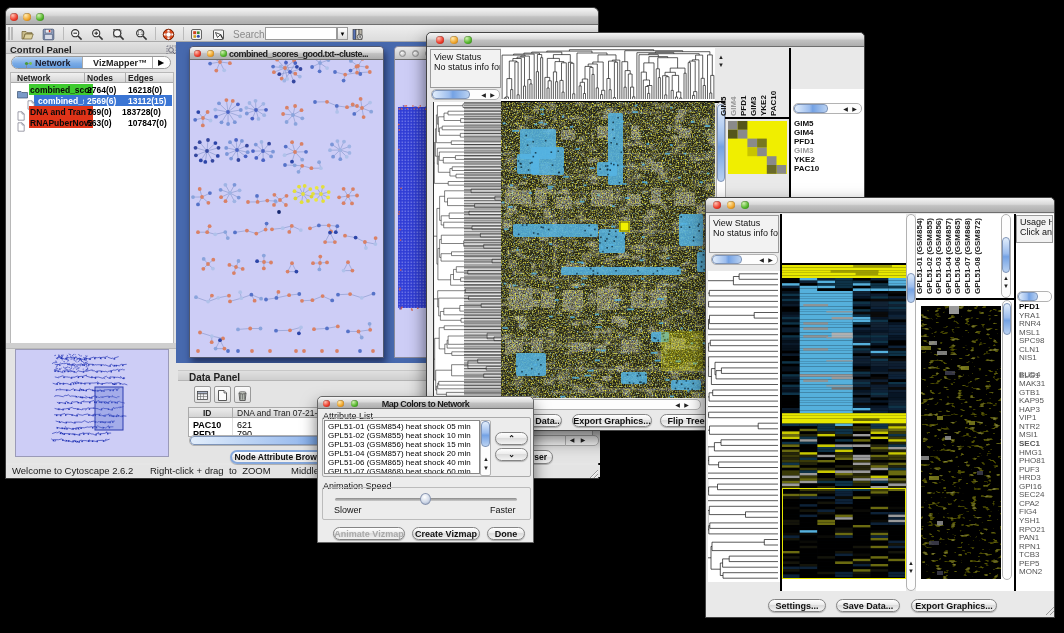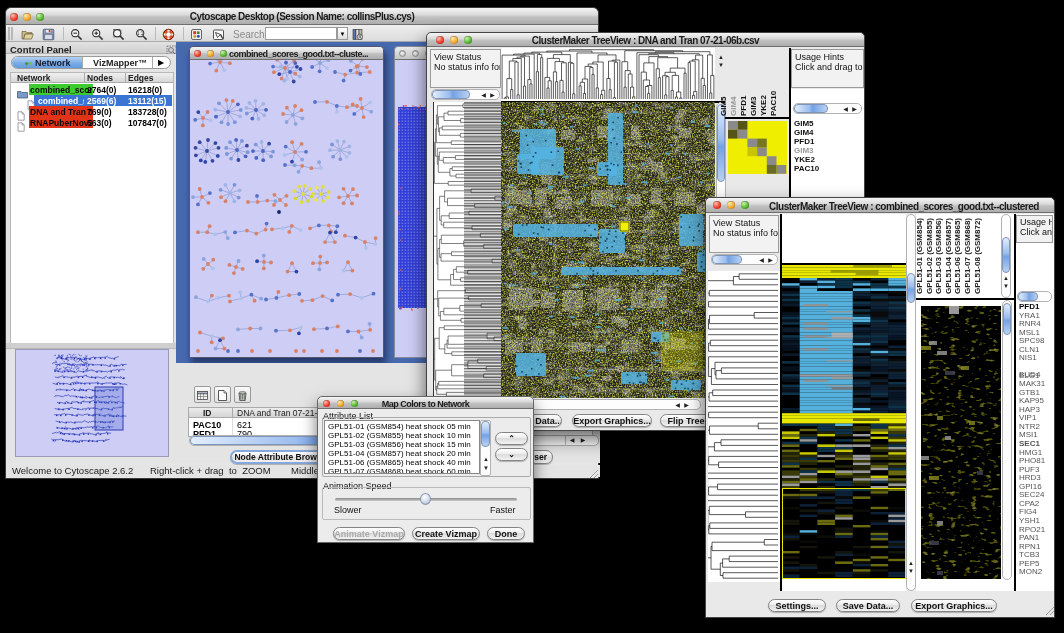--- a/index.html
+++ b/index.html
@@ -22,21 +22,20 @@
 .blk{position:absolute;background:#000}
 .lbl8{font-size:8px;font-weight:bold;color:#111;line-height:9px}
 .glbl{position:absolute;font-size:8px;font-weight:bold;color:#222;white-space:nowrap;transform:rotate(-90deg);transform-origin:left bottom}
 </style></head><body>
 <div id="desk">
 <div class="abs" style="left:5px;top:7px;width:594px;height:472px;background:#e6e6e6;border:1px solid #3a3a3a;border-radius:6px 6px 0 0;box-shadow:0 10px 22px rgba(0,0,0,.65)">
       <div class="tb abs" style="left:0;top:0;width:100%;height:17px;border-radius:6px 6px 0 0">
         <span class="tl r" style="left:4px;top:5px"></span>
         <span class="tl y" style="left:17px;top:5px"></span>
         <span class="tl g" style="left:30px;top:5px"></span>
-        <div class="ttl" style="top:3px;font-size:10px">Cytoscape Desktop (Session Name: collinsPlus.cys)</div>
       </div>
       <div class="abs" style="left:0;top:17px;width:100%;height:17px;background:linear-gradient(#efefef,#dcdcdc);border-bottom:1px solid #aaa">
         <div class="abs" style="left:2px;top:2px;width:5px;height:13px;border-left:2px solid #b8b8b8;border-right:2px solid #b8b8b8"></div>
         <div class="abs" style="left:15px;top:2px"><svg width="13" height="13" viewBox="0 0 13 13">
             <path d="M1 3.5h4l1 1.2h5v1.3H4.2L2.6 11H1z" fill="#c8bb8a" stroke="#6b5d2e" stroke-width="0.7"></path>
             <path d="M2.6 11l1.6-5h8l-1.6 5z" fill="#ddd2a0" stroke="#6b5d2e" stroke-width="0.7"></path>
           </svg></div>
         <div class="abs" style="left:36px;top:2px"><svg width="13" height="13" viewBox="0 0 13 13">
             <rect x="1.2" y="1.2" width="10.6" height="10.6" rx="1" fill="#8f9fc0" stroke="#44506e" stroke-width="0.8"></rect>
             <rect x="3.2" y="1.4" width="6.6" height="3.6" fill="#e8e8ee" stroke="#44506e" stroke-width="0.5"></rect>
@@ -143,21 +142,21 @@
         <div class="abs" style="left:27px;top:23px;width:46px;overflow:hidden;font-size:8.5px;font-weight:bold;color:#fff;white-space:nowrap">combined_sco</div>
         <div class="abs" style="left:76px;top:23px;font-size:8.5px;font-weight:bold;color:#fff">2569(6)</div>
         <div class="abs" style="left:117px;top:23px;font-size:8.5px;font-weight:bold;color:#fff">13112(15)</div>
         <div class="abs" style="left:18px;top:33px;width:64px;height:11px;background:#e03318"></div>
         <div class="abs" style="left:6px;top:34px"><svg width="8" height="10" viewBox="0 0 8 10">
             <path d="M1 0.8h4l2.2 2.2v6.2H1z" fill="#fff" stroke="#778" stroke-width="0.7"></path>
             <path d="M5 0.8v2.2h2.2" fill="none" stroke="#778" stroke-width="0.6"></path>
           </svg></div>
         <div class="abs" style="left:19px;top:34px;width:62px;overflow:hidden;font-size:8.5px;font-weight:bold;color:#0a0a0a;white-space:nowrap">DNA and Tran 07</div>
         <div class="abs" style="left:76px;top:34px;font-size:8.5px;font-weight:bold;color:#000">769(0)</div>
-        <div class="abs" style="left:117px;top:34px;font-size:8.5px;font-weight:bold;color:#000">183728(0)</div>
+        <div class="abs" style="left:111px;top:34px;font-size:8.5px;font-weight:bold;color:#000">183728(0)</div>
         <div class="abs" style="left:18px;top:44px;width:64px;height:11px;background:#e03318"></div>
         <div class="abs" style="left:6px;top:45px"><svg width="8" height="10" viewBox="0 0 8 10">
             <path d="M1 0.8h4l2.2 2.2v6.2H1z" fill="#fff" stroke="#778" stroke-width="0.7"></path>
             <path d="M5 0.8v2.2h2.2" fill="none" stroke="#778" stroke-width="0.6"></path>
           </svg></div>
         <div class="abs" style="left:19px;top:45px;width:62px;overflow:hidden;font-size:8.5px;font-weight:bold;color:#0a0a0a;white-space:nowrap">RNAPuberNov2+!</div>
         <div class="abs" style="left:76px;top:45px;font-size:8.5px;font-weight:bold;color:#000">563(0)</div>
         <div class="abs" style="left:117px;top:45px;font-size:8.5px;font-weight:bold;color:#000">107847(0)</div>
       </div>
       <div class="abs" style="left:0;top:335px;width:172px;height:6px;background:#cfcfcf;border-bottom:1px solid #b8b8b8"></div>
@@ -738,20 +737,23 @@
               <circle cx="106.0" cy="291.0" r="1.9" fill="#d98166"></circle>
               <circle cx="114.0" cy="291.0" r="1.9" fill="#d98166"></circle>
               <circle cx="132.0" cy="291.0" r="1.9" fill="#d98166"></circle>
               <circle cx="147.0" cy="291.0" r="1.9" fill="#d98166"></circle>
               <circle cx="170.0" cy="291.0" r="1.9" fill="#5572c8"></circle>
               <circle cx="183.0" cy="291.0" r="1.9" fill="#d98166"></circle>
             </svg></div>
         </div>
       </div>
       <div class="abs" style="left:172px;top:355px;width:422px;height:100px;background:#e4e4e4">
+        <div class="abs" style="left:0;top:7px;width:100%;height:11px;background:linear-gradient(#e0e0e0,#cecece);border-top:1px solid #c8c8c8;border-bottom:1px solid #b4b4b4">
+          <div class="abs" style="left:11px;top:1px;font-size:10px;font-weight:bold;color:#222">Data Panel</div>
+        </div>
         <div class="abs" style="left:16px;top:23px;width:17px;height:17px;background:linear-gradient(#fafafa,#e0e0e0);border:1px solid #9a9a9a;border-radius:2px">
           <div class="abs" style="left:1px;top:1px"><svg width="13" height="13" viewBox="0 0 13 13">
               <rect x="1.5" y="2.5" width="10" height="8" fill="#f4f4f4" stroke="#444" stroke-width="0.8"></rect>
               <path d="M1.5 5h10M1.5 7.5h10M4.5 2.5v8M7.5 2.5v8" stroke="#666" stroke-width="0.6"></path>
               <rect x="1.5" y="2.5" width="10" height="2" fill="#aab4c8" stroke="#444" stroke-width="0.6"></rect>
             </svg></div>
         </div>
         <div class="abs" style="left:36px;top:23px;width:17px;height:17px;background:linear-gradient(#fafafa,#e0e0e0);border:1px solid #9a9a9a;border-radius:2px">
           <div class="abs" style="left:1px;top:1px"><svg width="13" height="13" viewBox="0 0 13 13">
               <path d="M2.5 1.5h5.5l2.5 2.5v7.5h-8z" fill="#fcfcfc" stroke="#444" stroke-width="0.9"></path>
@@ -793,21 +795,20 @@
       <svg class="abs" style="left:583px;top:461px" width="10" height="9">
         <path d="M9 1L1 9M9 5L5 9" stroke="#999" stroke-width="1"></path>
         <path d="M9 2L2 9M9 6L6 9" stroke="#fff" stroke-width="0.7"></path>
       </svg>
     </div>
     <div class="abs" style="left:426px;top:32px;width:439px;height:399px;background:#e9e9e9;border:1px solid #444;border-radius:5px 5px 0 0;box-shadow:0 8px 18px rgba(0,0,0,.6)">
       <div class="tb abs" style="left:0;top:0;width:100%;height:14px;border-radius:5px 5px 0 0">
         <span class="tl r" style="left:9px;top:3px"></span>
         <span class="tl y" style="left:23px;top:3px"></span>
         <span class="tl g" style="left:37px;top:3px"></span>
-        <div class="ttl" style="top:2px;font-size:10px">ClusterMaker TreeView : DNA and Tran 07-21-06b.csv</div>
       </div>
       <div class="pane" style="left:3px;top:16px;width:71px;height:39px;overflow:hidden">
         <div style="margin:2px 0 0 3px;font-size:9px;color:#111;white-space:nowrap">View Status<br>No status info for</div>
       </div>
       <div class="sbh abs" style="left:4px;top:56px;width:69px;height:11px"></div>
       <div class="thv abs" style="left:5px;top:57px;width:38px;height:9px"></div>
       <div class="arr abs" style="left:52px;top:58px;width:9px">◀</div>
       <div class="arr abs" style="left:61px;top:58px;width:9px">▶</div>
       <div class="wht" style="left:6px;top:69px;width:68px;height:296px;border-left:1px solid #333"><svg width="67" height="296">
           <defs>
@@ -1349,44 +1350,40 @@
           <rect x="19.4" y="17.6" width="9.7" height="8.8" fill="#8a8a8a"></rect>
           <rect x="29.1" y="26.4" width="9.7" height="8.8" fill="#8a8a8a"></rect>
           <rect x="19.4" y="26.4" width="9.7" height="8.8" fill="#c8c400"></rect>
           <rect x="38.8" y="35.2" width="9.7" height="8.8" fill="#8a8a8a"></rect>
           <rect x="48.5" y="44.0" width="9.7" height="8.8" fill="#8a8a8a"></rect>
           <rect x="38.8" y="44.0" width="9.7" height="8.8" fill="#6a6a2a"></rect>
           <rect x="29.1" y="17.6" width="9.7" height="8.8" fill="#777720"></rect>
         </svg></div>
       <div class="blk" style="left:362px;top:15px;width:2px;height:350px"></div>
       <div class="wht" style="left:364px;top:56px;width:73px;height:309px"></div>
-      <div class="pane" style="left:364px;top:16px;width:73px;height:39px;overflow:hidden">
-        <div style="margin:2px 0 0 3px;font-size:9px;color:#111;white-space:nowrap">Usage Hints<br>Click and drag to</div>
-      </div>
       <div class="sbh abs" style="left:366px;top:70px;width:69px;height:11px"></div>
       <div class="thv abs" style="left:367px;top:71px;width:34px;height:9px"></div>
       <div class="arr abs" style="left:414px;top:72px;width:9px">◀</div>
       <div class="arr abs" style="left:423px;top:72px;width:9px">▶</div>
       <div class="abs lbl8" style="left:367px;top:86px;color:#111">GIM5</div>
       <div class="abs lbl8" style="left:367px;top:95px;color:#111">GIM4</div>
       <div class="abs lbl8" style="left:367px;top:104px;color:#111">PFD1</div>
       <div class="abs lbl8" style="left:367px;top:113px;color:#999">GIM3</div>
       <div class="abs lbl8" style="left:367px;top:122px;color:#111">YKE2</div>
       <div class="abs lbl8" style="left:367px;top:131px;color:#111">PAC10</div>
       <div class="btn" style="left:20px;top:381px;width:58px;height:13px;font-size:9px">Settings...</div>
       <div class="btn" style="left:85px;top:381px;width:50px;height:13px;font-size:9px;overflow:hidden;white-space:nowrap">Save Data...</div>
       <div class="btn" style="left:145px;top:381px;width:80px;height:13px;font-size:9px">Export Graphics...</div>
       <div class="btn" style="left:233px;top:381px;width:82px;height:13px;font-size:9px;overflow:hidden;white-space:nowrap">Flip Tree Nodes</div>
     </div>
     <div class="abs" style="left:705px;top:197px;width:350px;height:421px;background:#e9e9e9;border:1px solid #444;border-radius:5px 5px 0 0;box-shadow:0 8px 18px rgba(0,0,0,.6)">
       <div class="tb abs" style="left:0;top:0;width:100%;height:15px;border-radius:5px 5px 0 0">
         <span class="tl r" style="left:7px;top:3px"></span>
         <span class="tl y" style="left:21px;top:3px"></span>
         <span class="tl g" style="left:35px;top:3px"></span>
-        <div class="ttl" style="top:3px;left:52px;right:4px;width:auto;font-size:10px">ClusterMaker TreeView : combined_scores_good.txt--clustered</div>
       </div>
       <div class="pane" style="left:3px;top:17px;width:70px;height:38px;overflow:hidden">
         <div style="margin:2px 0 0 3px;font-size:9px;color:#111;white-space:nowrap">View Status<br>No status info for</div>
       </div>
       <div class="sbh abs" style="left:5px;top:56px;width:67px;height:11px"></div>
       <div class="thv abs" style="left:6px;top:57px;width:30px;height:9px"></div>
       <div class="arr abs" style="left:51px;top:58px;width:9px">◀</div>
       <div class="arr abs" style="left:60px;top:58px;width:9px">▶</div>
       <div class="wht" style="left:2px;top:73px;width:72px;height:311px"><svg width="72" height="310">
           <path d="M70.0 268.5H56.3M70.0 274.0H56.3M56.3 268.5V274.0M70.0 152.2H50.2M70.0 157.8H50.2M50.2 152.2V157.8M70.0 41.5H46.2M70.0 47.1H46.2M46.2 41.5V47.1M70.0 240.8H37.5M70.0 246.3H37.5M37.5 240.8V246.3M70.0 2.8H31.1M70.0 8.3H31.1M31.1 2.8V8.3M31.1 5.5H25.4M70.0 13.8H25.4M25.4 5.5V13.8M70.0 285.1H21.2M70.0 290.6H21.2M21.2 285.1V290.6M70.0 301.7H15.0M70.0 307.2H15.0M15.0 301.7V307.2M21.2 287.9H14.6M70.0 296.2H14.6M14.6 287.9V296.2M70.0 96.9H13.4M70.0 102.4H13.4M13.4 96.9V102.4M70.0 168.8H13.0M70.0 174.4H13.0M13.0 168.8V174.4M14.6 292.0H12.3M15.0 304.5H12.3M12.3 292.0V304.5M70.0 191.0H10.6M70.0 196.5H10.6M10.6 191.0V196.5M70.0 213.1H9.5M70.0 218.7H9.5M9.5 213.1V218.7M13.4 99.6H8.0M70.0 107.9H8.0M8.0 99.6V107.9M70.0 91.3H7.0M8.0 103.8H7.0M7.0 91.3V103.8M13.0 171.6H6.4M70.0 179.9H6.4M6.4 171.6V179.9M70.0 119.0H4.7M70.0 124.6H4.7M4.7 119.0V124.6M56.3 271.2H4.0M70.0 279.6H4.0M4.0 271.2V279.6M4.0 275.4H3.0M12.3 298.2H3.0M3.0 275.4V298.2M7.0 97.6H3.4M70.0 113.5H3.4M3.4 97.6V113.5M70.0 69.2H2.3M70.0 74.7H2.3M2.3 69.2V74.7M70.0 251.9H1.8M70.0 257.4H1.8M1.8 251.9V257.4M46.2 44.3H1.5M70.0 52.6H1.5M1.5 44.3V52.6M50.2 155.0H1.5M70.0 163.3H1.5M1.5 155.0V163.3M70.0 235.3H1.3M37.5 243.6H1.3M1.3 235.3V243.6M70.0 19.4H1.3M70.0 24.9H1.3M1.3 19.4V24.9M4.7 121.8H1.1M70.0 130.1H1.1M1.1 121.8V130.1M1.8 254.6H0.8M70.0 262.9H0.8M0.8 254.6V262.9M70.0 185.4H0.7M10.6 193.8H0.7M0.7 185.4V193.8M1.5 48.4H0.5M70.0 58.1H0.5M0.5 48.4V58.1M6.4 175.8H-0.3M0.7 189.6H-0.3M-0.3 175.8V189.6M9.5 215.9H0.6M70.0 224.2H0.6M0.6 215.9V224.2M70.0 30.4H0.6M70.0 36.0H0.6M0.6 30.4V36.0M2.3 72.0H0.6M70.0 80.3H0.6M0.6 72.0V80.3M1.3 239.4H-0.2M0.8 258.8H-0.2M-0.2 239.4V258.8M70.0 207.6H-0.4M0.6 220.0H-0.4M-0.4 207.6V220.0M70.0 85.8H0.6M3.4 105.5H0.6M0.6 85.8V105.5M0.5 53.3H-0.5M70.0 63.7H-0.5M-0.5 53.3V63.7M0.6 76.1H-0.4M0.6 95.7H-0.4M-0.4 76.1V95.7M-0.4 85.9H-1.4M1.1 125.9H-1.4M-1.4 85.9V125.9M70.0 141.2H0.6M70.0 146.7H0.6M0.6 141.2V146.7M-1.4 105.9H-2.4M70.0 135.6H-2.4M-2.4 105.9V135.6M-0.3 182.7H-1.3M70.0 202.1H-1.3M-1.3 182.7V202.1M-0.5 58.5H-3.4M-2.4 120.8H-3.4M-3.4 58.5V120.8M-3.4 89.6H-4.4M0.6 143.9H-4.4M-4.4 89.6V143.9M1.5 159.2H-2.3M-1.3 192.4H-2.3M-2.3 159.2V192.4M-2.3 175.8H-3.3M-0.4 213.8H-3.3M-3.3 175.8V213.8M1.3 22.1H-0.4M0.6 33.2H-0.4M-0.4 22.1V33.2M-0.4 27.7H-5.4M-4.4 116.8H-5.4M-5.4 27.7V116.8M25.4 9.7H-6.4M-5.4 72.2H-6.4M-6.4 9.7V72.2M-6.4 41.0H-7.4M-3.3 194.8H-7.4M-7.4 41.0V194.8M-0.2 249.1H-1.2M3.0 286.8H-1.2M-1.2 249.1V286.8M70.0 229.7H-2.2M-1.2 268.0H-2.2M-2.2 229.7V268.0M-7.4 117.9H-8.4M-2.2 248.8H-8.4M-8.4 117.9V248.8" stroke="#111" stroke-width="0.7" fill="none"></path>

